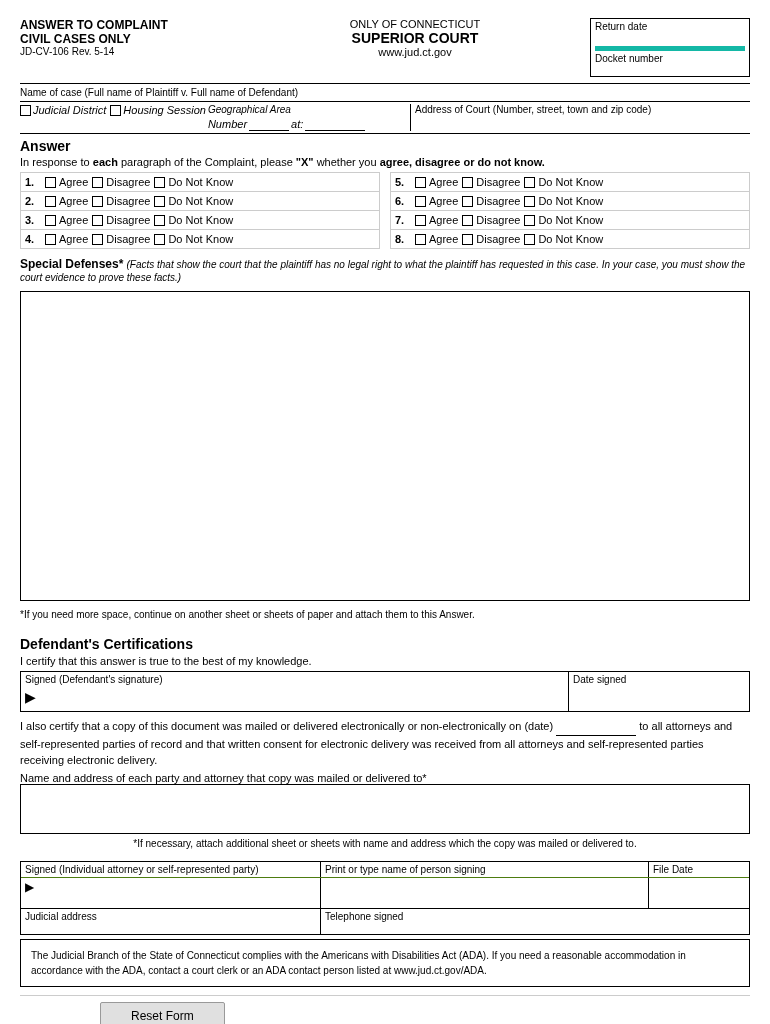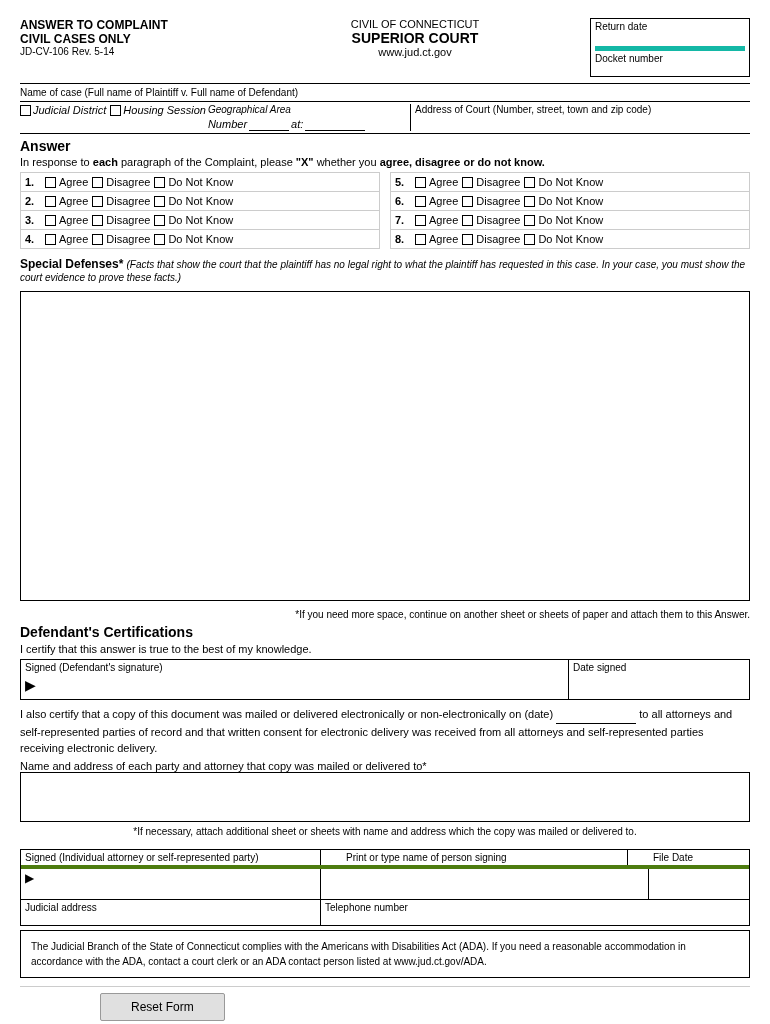--- a/index.html
+++ b/index.html
@@ -191,22 +191,21 @@
     .special-defenses-box {
       border: 1px solid #000;
       height: 310px;
       margin-top: 4px;
       margin-bottom: 4px;
     }
     
     .footer-note {
       font-size: 10px;
       margin-top: 4px;
-      margin-bottom: 4px;
-      text-align: right;
+      margin-bottom: 16px;
     }
     
     .cert-title {
       font-weight: bold;
       font-size: 14px;
       margin-bottom: 3px;
     }
     .cert-text {
       font-size: 11px;
       margin-bottom: 4px;
@@ -269,22 +268,21 @@
       font-size: 10px;
       margin-bottom: 12px;
       text-align: center;
     }
     .bottom-grid {
       border: 1px solid #000;
       margin-bottom: 4px;
     }
     .bottom-grid-header {
       display: flex;
-      border-bottom: 4px solid #4d7c0f;
-      gap: 21px;
+      border-bottom: 1px solid #4d7c0f;
     }
     .bg-col1 {
       flex: 0 0 300px;
       padding: 2px 4px;
       font-size: 10px;
       border-right: 1px solid #000;
     }
     .bg-col2 {
       flex: 1;
       padding: 2px 4px;
@@ -361,21 +359,21 @@
 
 <div class="page">
 
   <div class="header">
     <div class="header-left">
       <div class="title1">ANSWER TO COMPLAINT</div>
       <div class="title2">CIVIL CASES ONLY</div>
       <div class="form-id">JD-CV-106   Rev. 5-14</div>
     </div>
     <div class="header-center">
-      <div class="state">CIVIL OF CONNECTICUT</div>
+      <div class="state">ONLY OF CONNECTICUT</div>
       <div class="court">SUPERIOR COURT</div>
       <div class="website">www.jud.ct.gov</div>
     </div>
     <div class="header-right">
       <div class="field-label">Return date</div>
       <div class="field-label2">Docket number</div>
     </div>
   </div>
 
   <div class="case-name-row">
@@ -580,21 +578,21 @@
       <div class="bg-col2">Print or type name of person signing</div>
       <div class="bg-col3">File Date</div>
     </div>
     <div class="bottom-grid-content">
       <div class="bgc-col1">▶</div>
       <div class="bgc-col2"></div>
       <div class="bgc-col3"></div>
     </div>
     <div class="bottom-grid-row2">
       <div class="bgr2-col1">Judicial address</div>
-      <div class="bgr2-col2">Telephone number</div>
+      <div class="bgr2-col2">Telephone signed</div>
     </div>
   </div>
 
   <div class="ada-box">
     <span>The Judicial Branch of the State of Connecticut complies with the Americans with Disabilities Act (ADA). If you need a reasonable accommodation in accordance with the ADA, contact a court clerk or an ADA contact person listed at www.jud.ct.gov/ADA.</span>
   </div>
 
   <div class="button-row">
     <button class="form-btn">Reset Form</button>
   </div>

